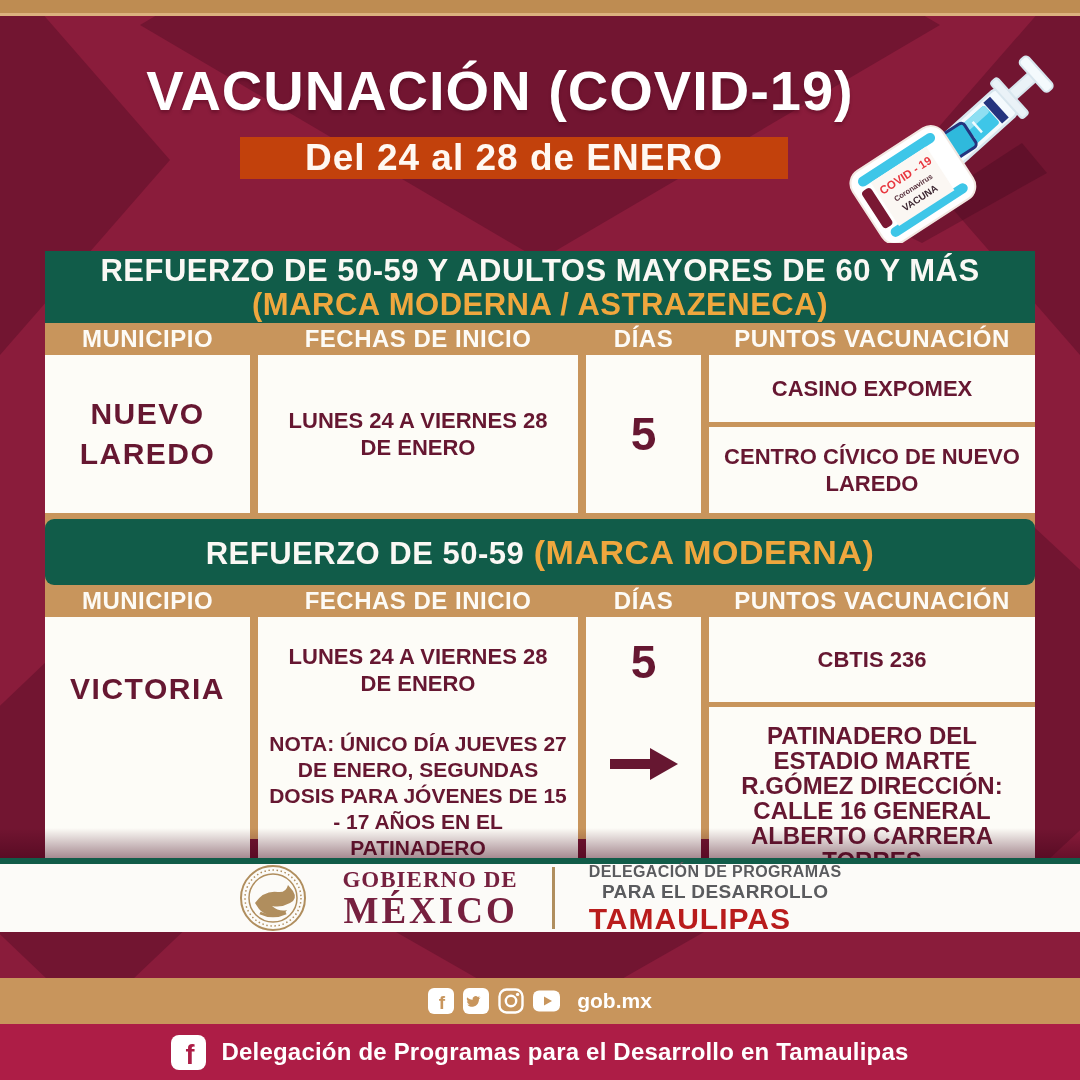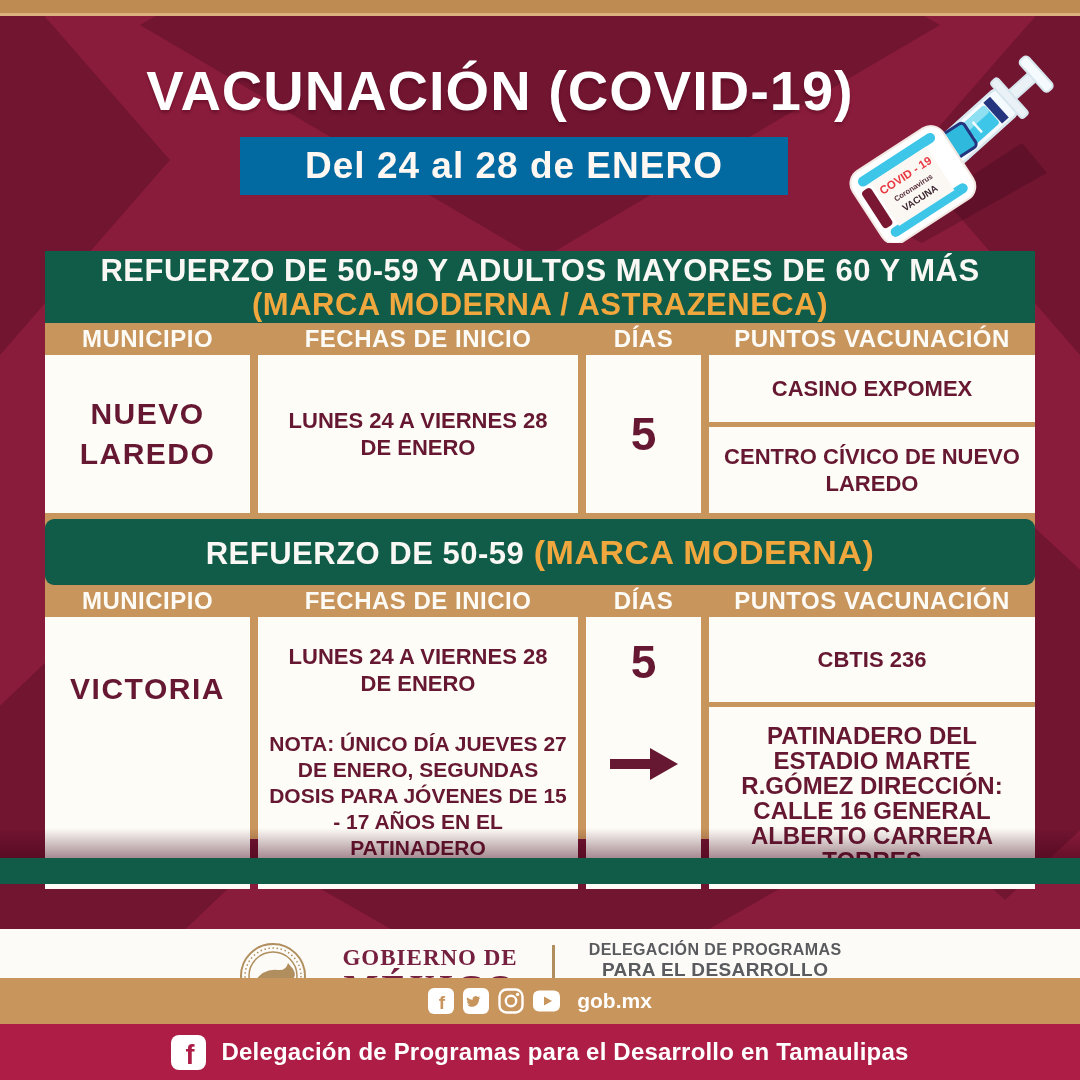--- a/index.html
+++ b/index.html
@@ -13,21 +13,21 @@
   .d2 { left:-170px; top:-35px; width:340px; height:390px; }
   .d3 { left:910px; top:-35px; width:340px; height:390px; }
   .d4 { left:-120px; top:620px; width:420px; height:400px; }
   .d5 { left:790px; top:500px; width:430px; height:400px; }
   .d6 { left:270px; top:700px; width:560px; height:320px; }
 
   .top-strip { position:absolute; left:0; top:0; width:1080px; height:16px; background:#BE8C52; border-bottom:3px solid #DCB17E; }
 
   .main-title { position:absolute; left:0; top:58px; width:1000px; text-align:center; color:#FFFFFF;
     font-size:56px; font-weight:bold; letter-spacing:1px; text-shadow:0 3px 3px rgba(70,5,25,.35); }
-  .date-box { position:absolute; left:240px; top:137px; width:548px; height:58px; background:#0369a1;
+  .date-box { position:absolute; left:240px; top:137px; width:548px; height:42px; background:#c2410c;
     display:flex; align-items:center; justify-content:center; color:#FFF8F2; font-size:37px; font-weight:bold; letter-spacing:1px; }
 
   .illus { position:absolute; left:822px; top:48px; }
 
   
   .table-block { position:absolute; left:45px; top:251px; width:990px; background:#C8955C; padding-bottom:4px; }
   .band { width:100%; background:#115C49; display:flex; flex-direction:column; align-items:center; justify-content:center; text-align:center; }
   .band1 { height:72px; }
   .band2 { height:66px;border-radius:9px; }
   .band .w { color:#FAF8F4; font-weight:bold; font-size:31px; letter-spacing:.5px; line-height:35px; }
@@ -55,30 +55,30 @@
   .row2 .cell-fechas .txt { margin-top:26px; }
   .row2 .cell-fechas .nota { max-width:300px; font-size:21px; line-height:26px; margin-top:34px; }
   .row2 .cell-dias { justify-content:flex-start; }
   .row2 .cell-dias .num { margin-top:18px; }
   .row2 .cell-dias .arr { margin-top:52px; }
 
   .shadow-strip { position:absolute; left:0; top:828px; width:1080px; height:30px;
     background:linear-gradient(rgba(60,0,22,0), rgba(60,0,22,.45)); }
 
   .footer-green { position:absolute; left:0; top:858px; width:1080px; height:26px; background:#115C49; }
-  .footer-white { position:absolute; left:0; top:929px; width:1080px; height:94px; background:#FCFBF8;
+  .footer-white { position:absolute; left:0; top:864px; width:1080px; height:68px; background:#FCFBF8;
     display:flex; align-items:center; justify-content:center; gap:34px; }
   .gob-text { text-align:right; color:#76203F; font-family:"Liberation Serif", serif; font-weight:bold; }
   .gob-text .l1 { font-size:23px; letter-spacing:1px; line-height:26px; }
   .gob-text .l2 { font-size:37px; letter-spacing:3px; line-height:36px; }
   .logo-divider { width:3px; height:62px; background:#B08E5E; }
   .deleg-text { text-align:left; font-weight:bold; }
   .deleg-text .l1 { font-size:16px; color:#5A5B5E; letter-spacing:.4px; line-height:19px; }
   .deleg-text .l2 { font-size:19px; color:#5A5B5E; letter-spacing:.4px; line-height:22px;text-align:center; }
-  .deleg-text .l3 { font-size:30px; color:#6d28d9; letter-spacing:1px; line-height:31px; }
+  .deleg-text .l3 { font-size:30px; color:#b91c1c; letter-spacing:1px; line-height:31px; }
 
   .footer-tan { position:absolute; left:0; top:978px; width:1080px; height:46px; background:#C8955C;
     display:flex; align-items:center; justify-content:center; gap:9px; }
   .footer-tan .gobmx { color:#FFFFFF; font-weight:bold; font-size:21px; margin-left:8px; }
 
   .footer-crimson { position:absolute; left:0; top:1024px; width:1080px; height:56px; background:#AD1D46;
     display:flex; align-items:center; justify-content:center; gap:15px; }
   .footer-crimson .fb-page { color:#FFF; font-weight:bold; font-size:24px; letter-spacing:.2px; }
 
   svg text { font-family:"Liberation Sans", sans-serif; }

